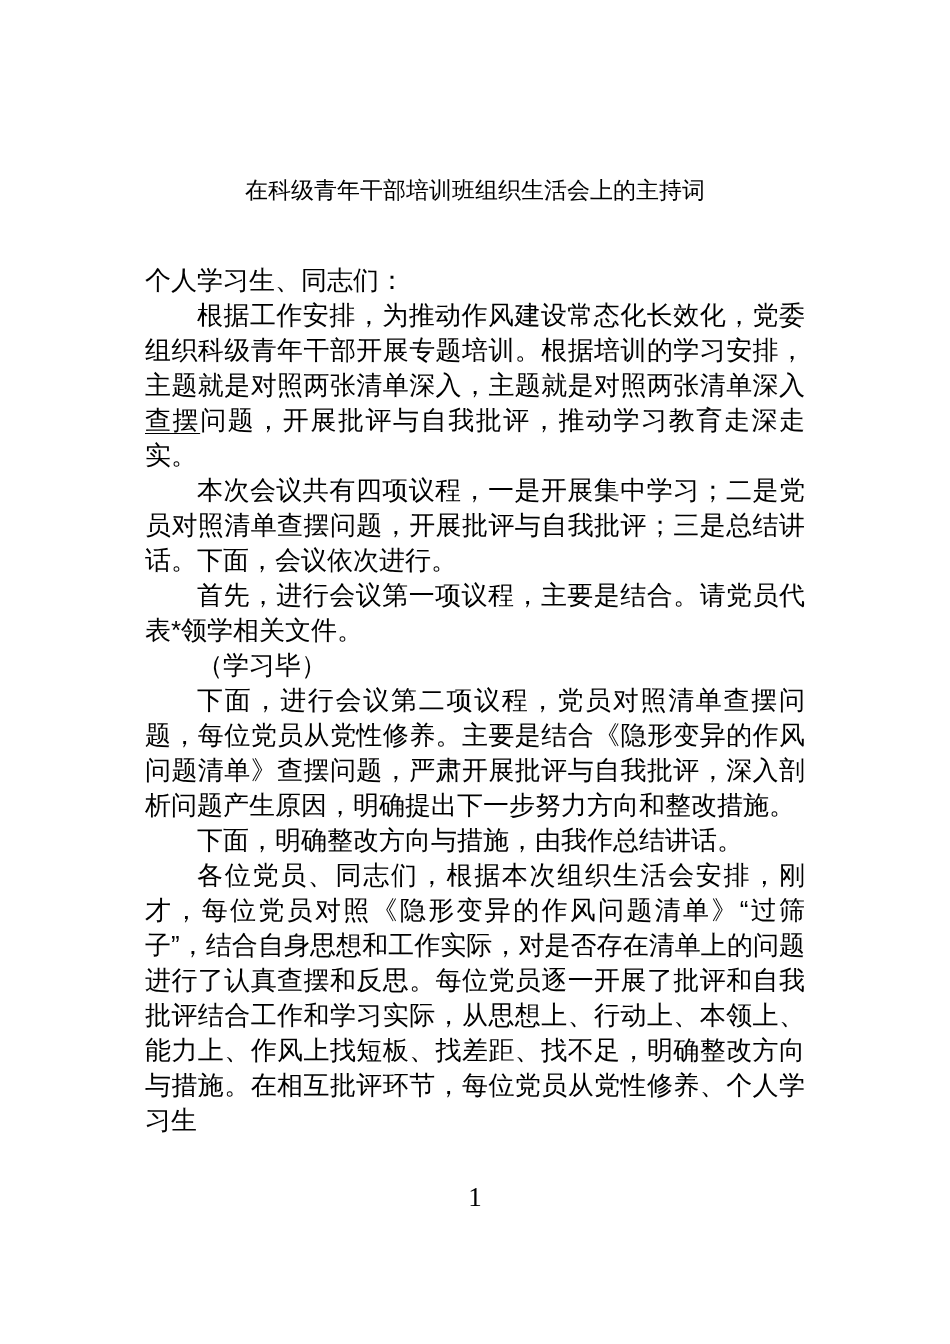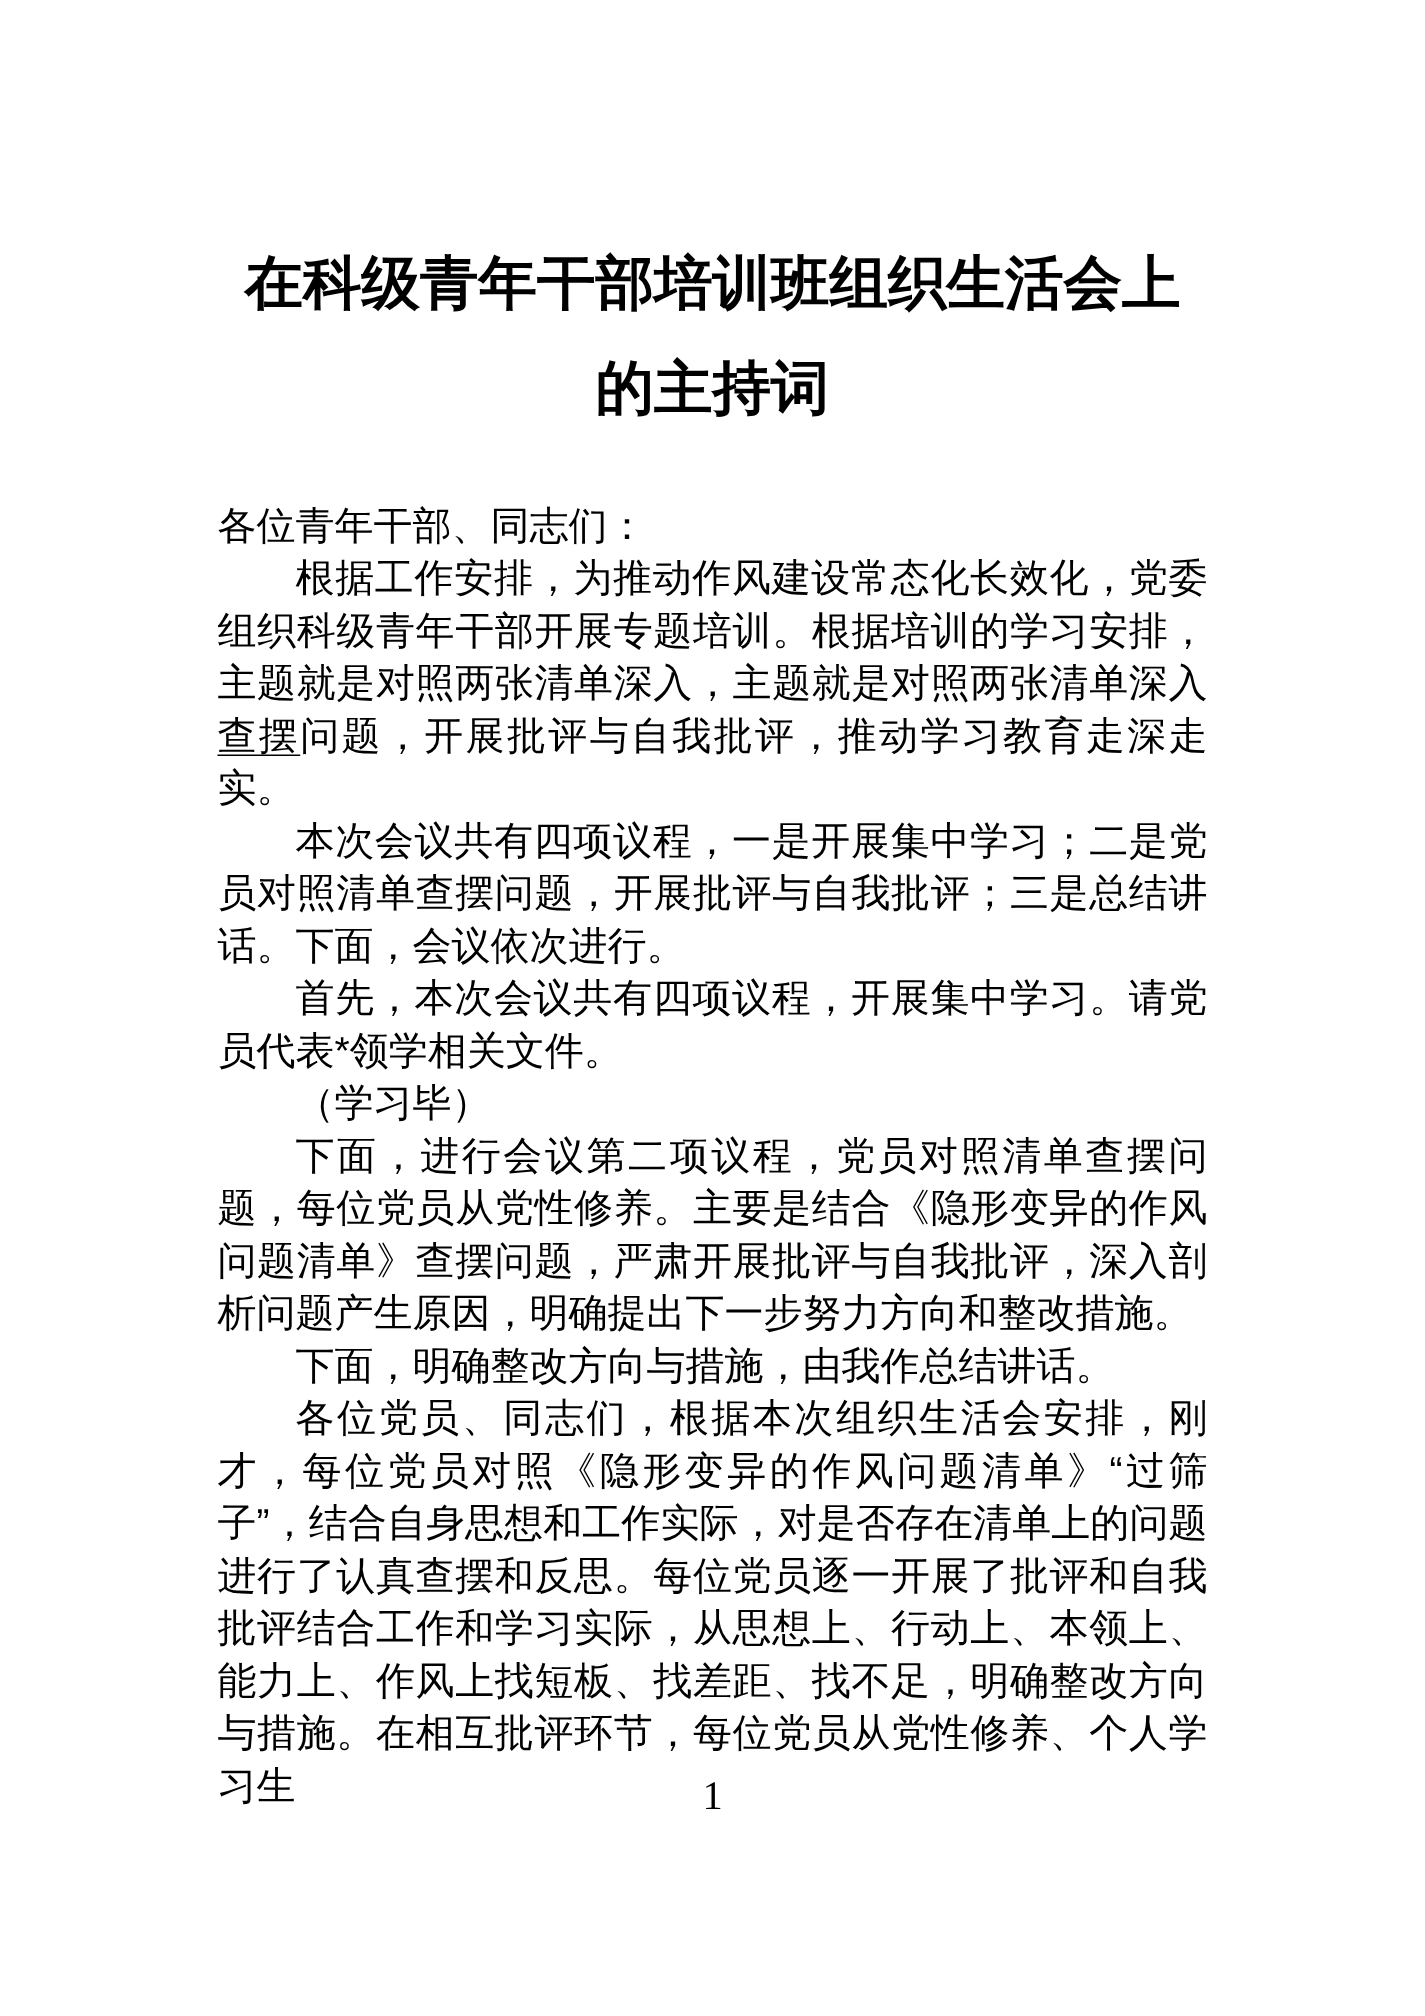--- a/index.html
+++ b/index.html
@@ -16,22 +16,22 @@
     color: #000000;
     font-family: "Liberation Sans", sans-serif;
     overflow: hidden;
   }
   .content {
     margin-left: 145px;
     width: 660px;
   }
   .doc-title {
     margin: 155px 0 38px 0;
-    font-size: 39px;
-    font-weight: 700;
+    font-size: 23px;
+    font-weight: 400;
     line-height: 70px;
     text-align: center;
     letter-spacing: 0;
   }
   .doc-body p {
     margin: 0;
     padding: 0;
     font-size: 26px;
     line-height: 35px;
     text-align: justify;
@@ -57,24 +57,24 @@
     line-height: 32px;
   }
 </style>
 </head>
 <body>
 
 <div class="page">
   <div class="content">
     <h1 class="doc-title">在科级青年干部培训班组织生活会上的主持词</h1>
     <div class="doc-body">
-        <p><span>各位青年干部、同志们：</span></p>
+        <p><span>个人学习生、同志们：</span></p>
         <p class="indent"><span>根据工作安排，为推动作风建设常态化长效化，党委组织科级青年干部开展专题培训。根据培训的学习安排，主题就是对照两张清单深入，主题就是对照两张清单深入</span><span class="u">查摆</span><span>问题，开展批评与自我批评，推动学习教育走深走实。</span></p>
         <p class="indent"><span>本次会议共有四项议程，一是开展集中学习；二是党员对照清单查摆问题，开展批评与自我批评；三是总结讲话。下面，会议依次进行。</span></p>
-        <p class="indent"><span>首先，本次会议共有四项议程，开展集中学习。请党员代表*领学相关文件。</span></p>
+        <p class="indent"><span>首先，进行会议第一项议程，主要是结合。请党员代表*领学相关文件。</span></p>
         <p class="indent"><span>（学习毕）</span></p>
         <p class="indent"><span>下面，进行会议第二项议程，党员对照清单查摆问题，每位党员从党性修养。主要是结合《隐形变异的作风问题清单》查摆问题，严肃开展批评与自我批评，深入剖析问题产生原因，明确提出下一步努力方向和整改措施。</span></p>
         <p class="indent"><span>下面，明确整改方向与措施，由我作总结讲话。</span></p>
         <p class="indent"><span>各位党员、同志们，根据本次组织生活会安排，刚才，每位党员对照《隐形变异的作风问题清单》“过筛子”，结合自身思想和工作实际，对是否存在清单上的问题进行了认真查摆和反思。每位党员逐一开展了批评和自我批评结合工作和学习实际，从思想上、行动上、本领上、能力上、作风上找短板、找差距、找不足，明确整改方向与措施。在相互批评环节，每位党员从党性修养、个人学习生</span></p>
       </div>
   </div>
   <div class="page-num">1</div>
 </div>
 
 </body></html>

